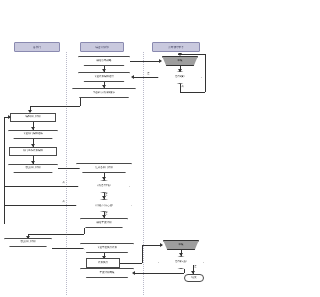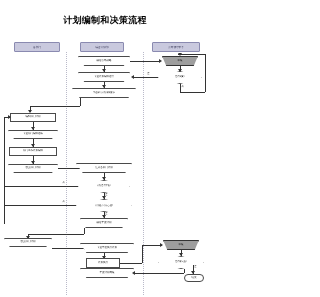--- a/index.html
+++ b/index.html
@@ -51,21 +51,20 @@
   .arw-r{border-top:2px solid transparent;border-bottom:2px solid transparent;border-left:3px solid #333;}
   .arw-l{border-top:2px solid transparent;border-bottom:2px solid transparent;border-right:3px solid #333;}
 
   .elbl{position:absolute;font-size:2.4px;color:#111;background:#fff;padding:0 .3px;}
 </style>
 </head>
 <body>
 
 <div id="canvas">
 
-  <div class="title">计划编制和决策流程</div>
 
   <div class="lane-head" style="left:14px;top:42px;width:44px;">各部门</div>
   <div class="lane-head" style="left:80px;top:42px;width:42px;">综合计划部</div>
   <div class="lane-head" style="left:152px;top:42px;width:46px;">公司领导班子</div>
 
   <div class="lane-sep" style="left:66px;top:52px;height:243px;"></div>
   <div class="lane-sep" style="left:143px;top:52px;height:243px;"></div>
 
   <div class="node trap" style="left:78px;top:56px;width:52px;height:10px;">确定公司战略</div>
 

